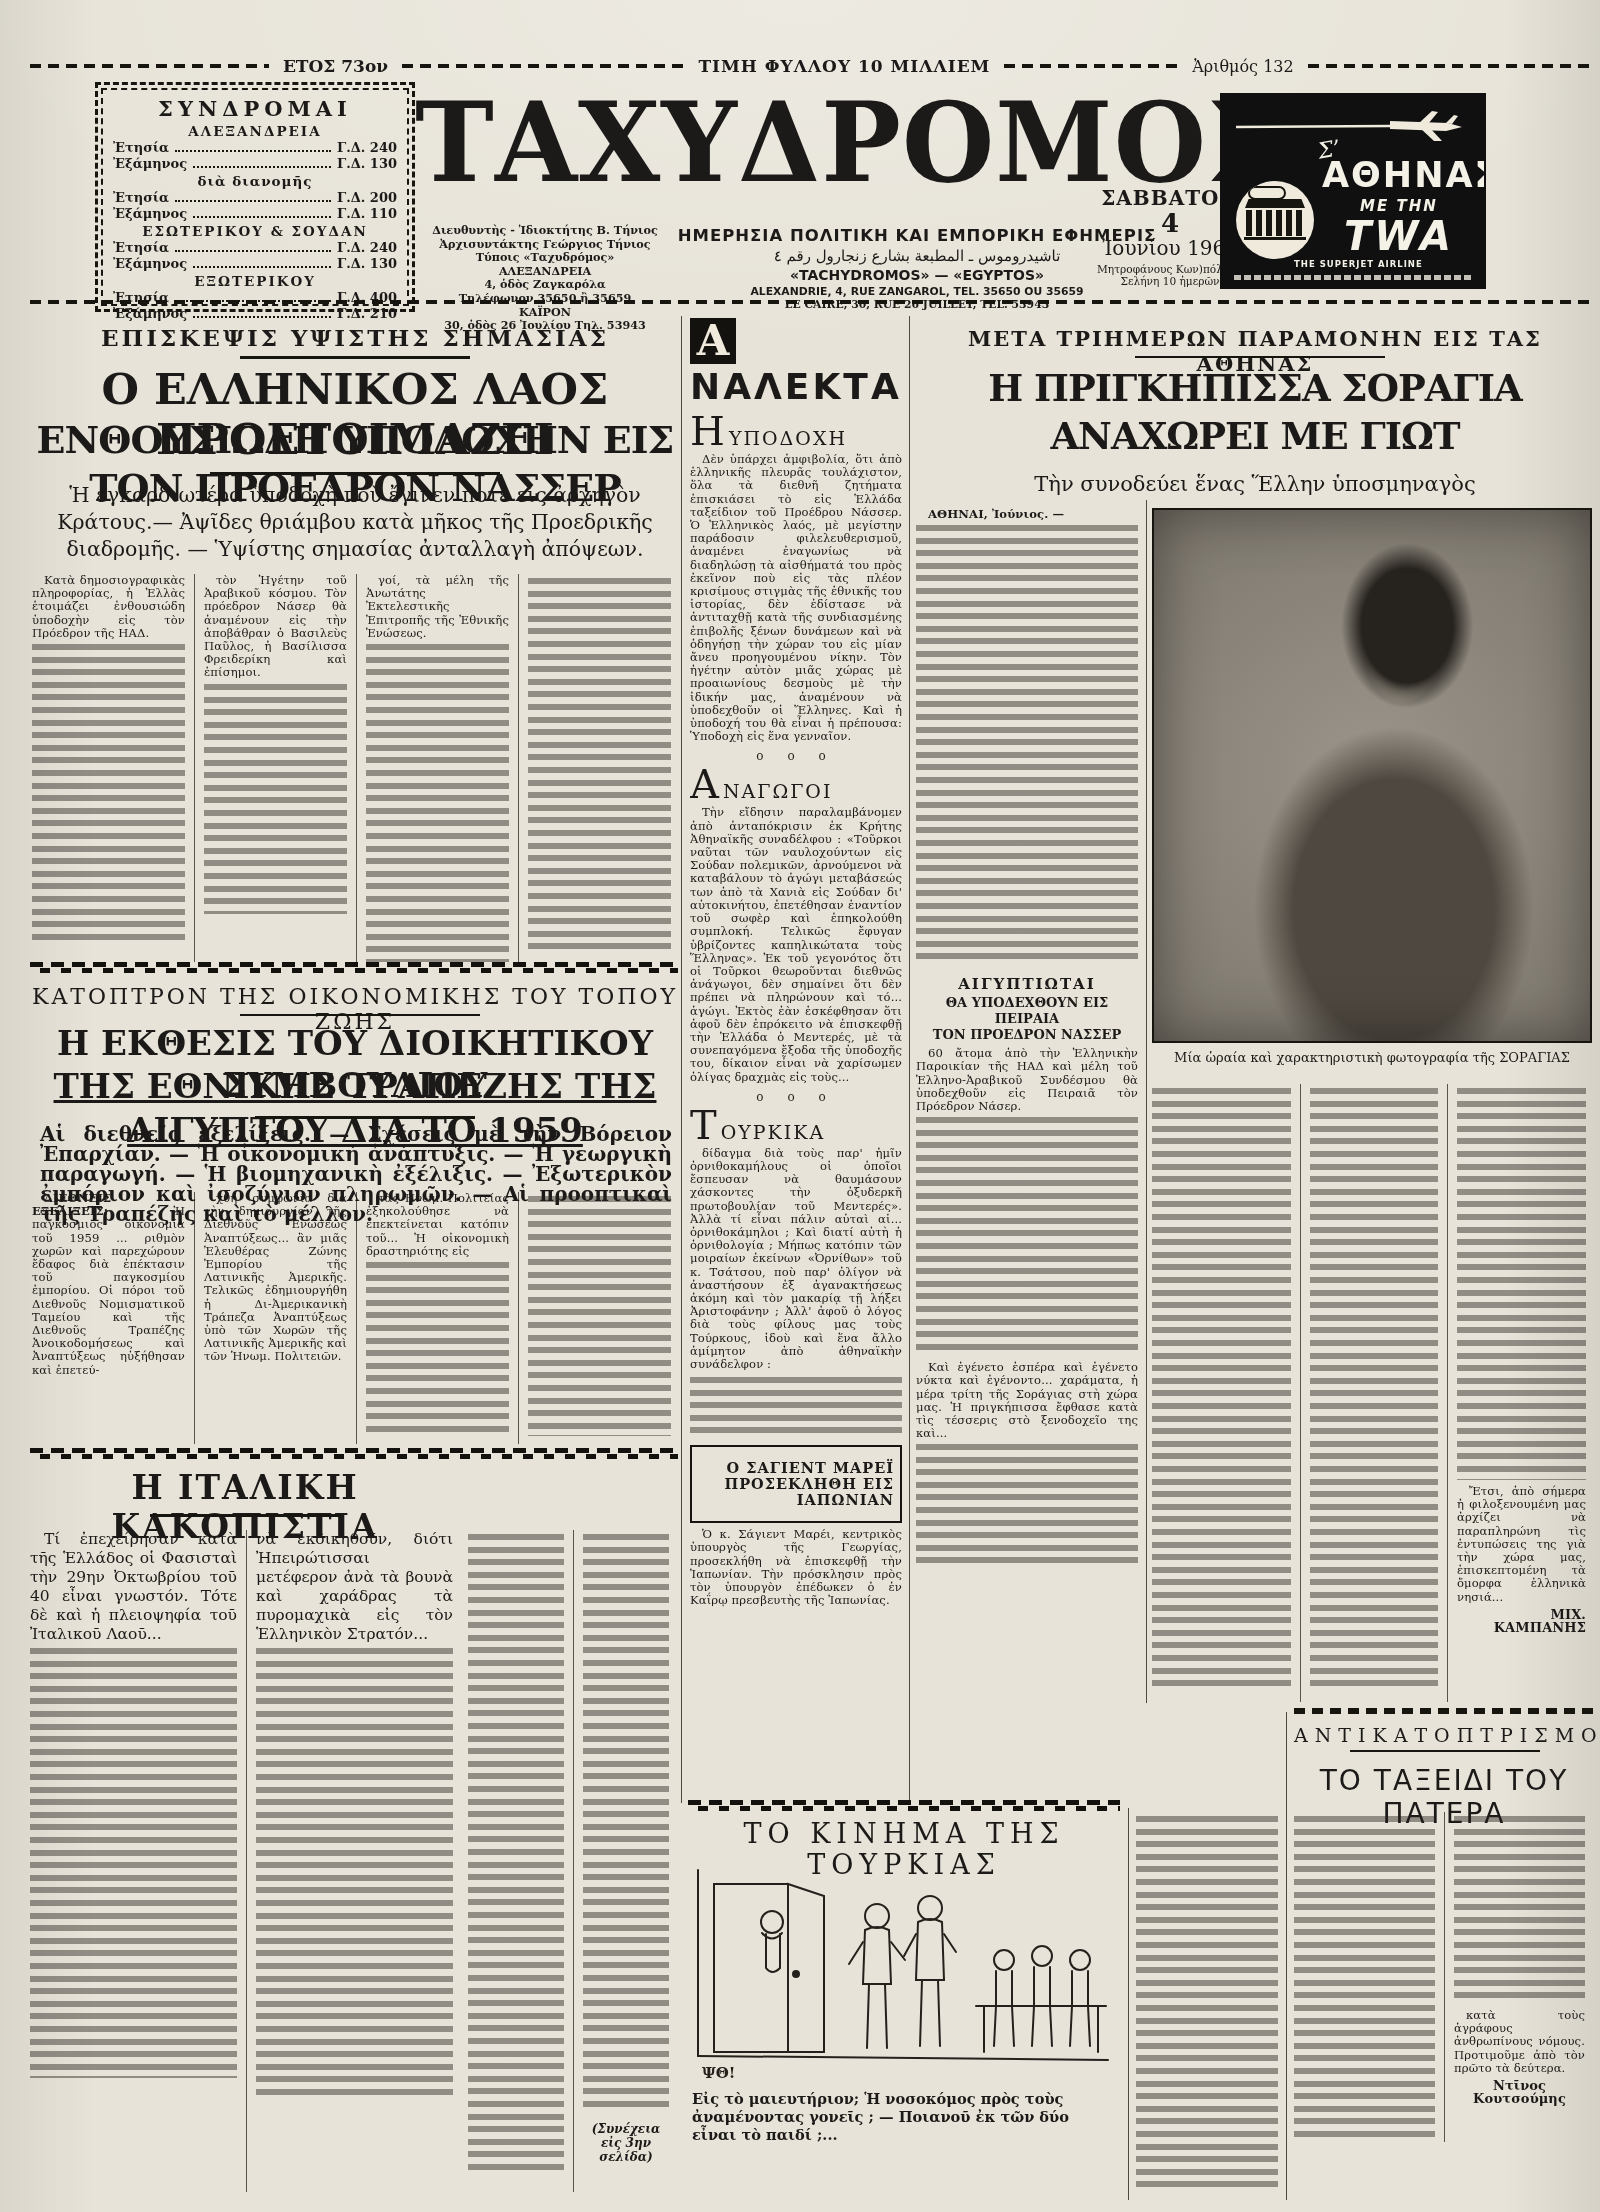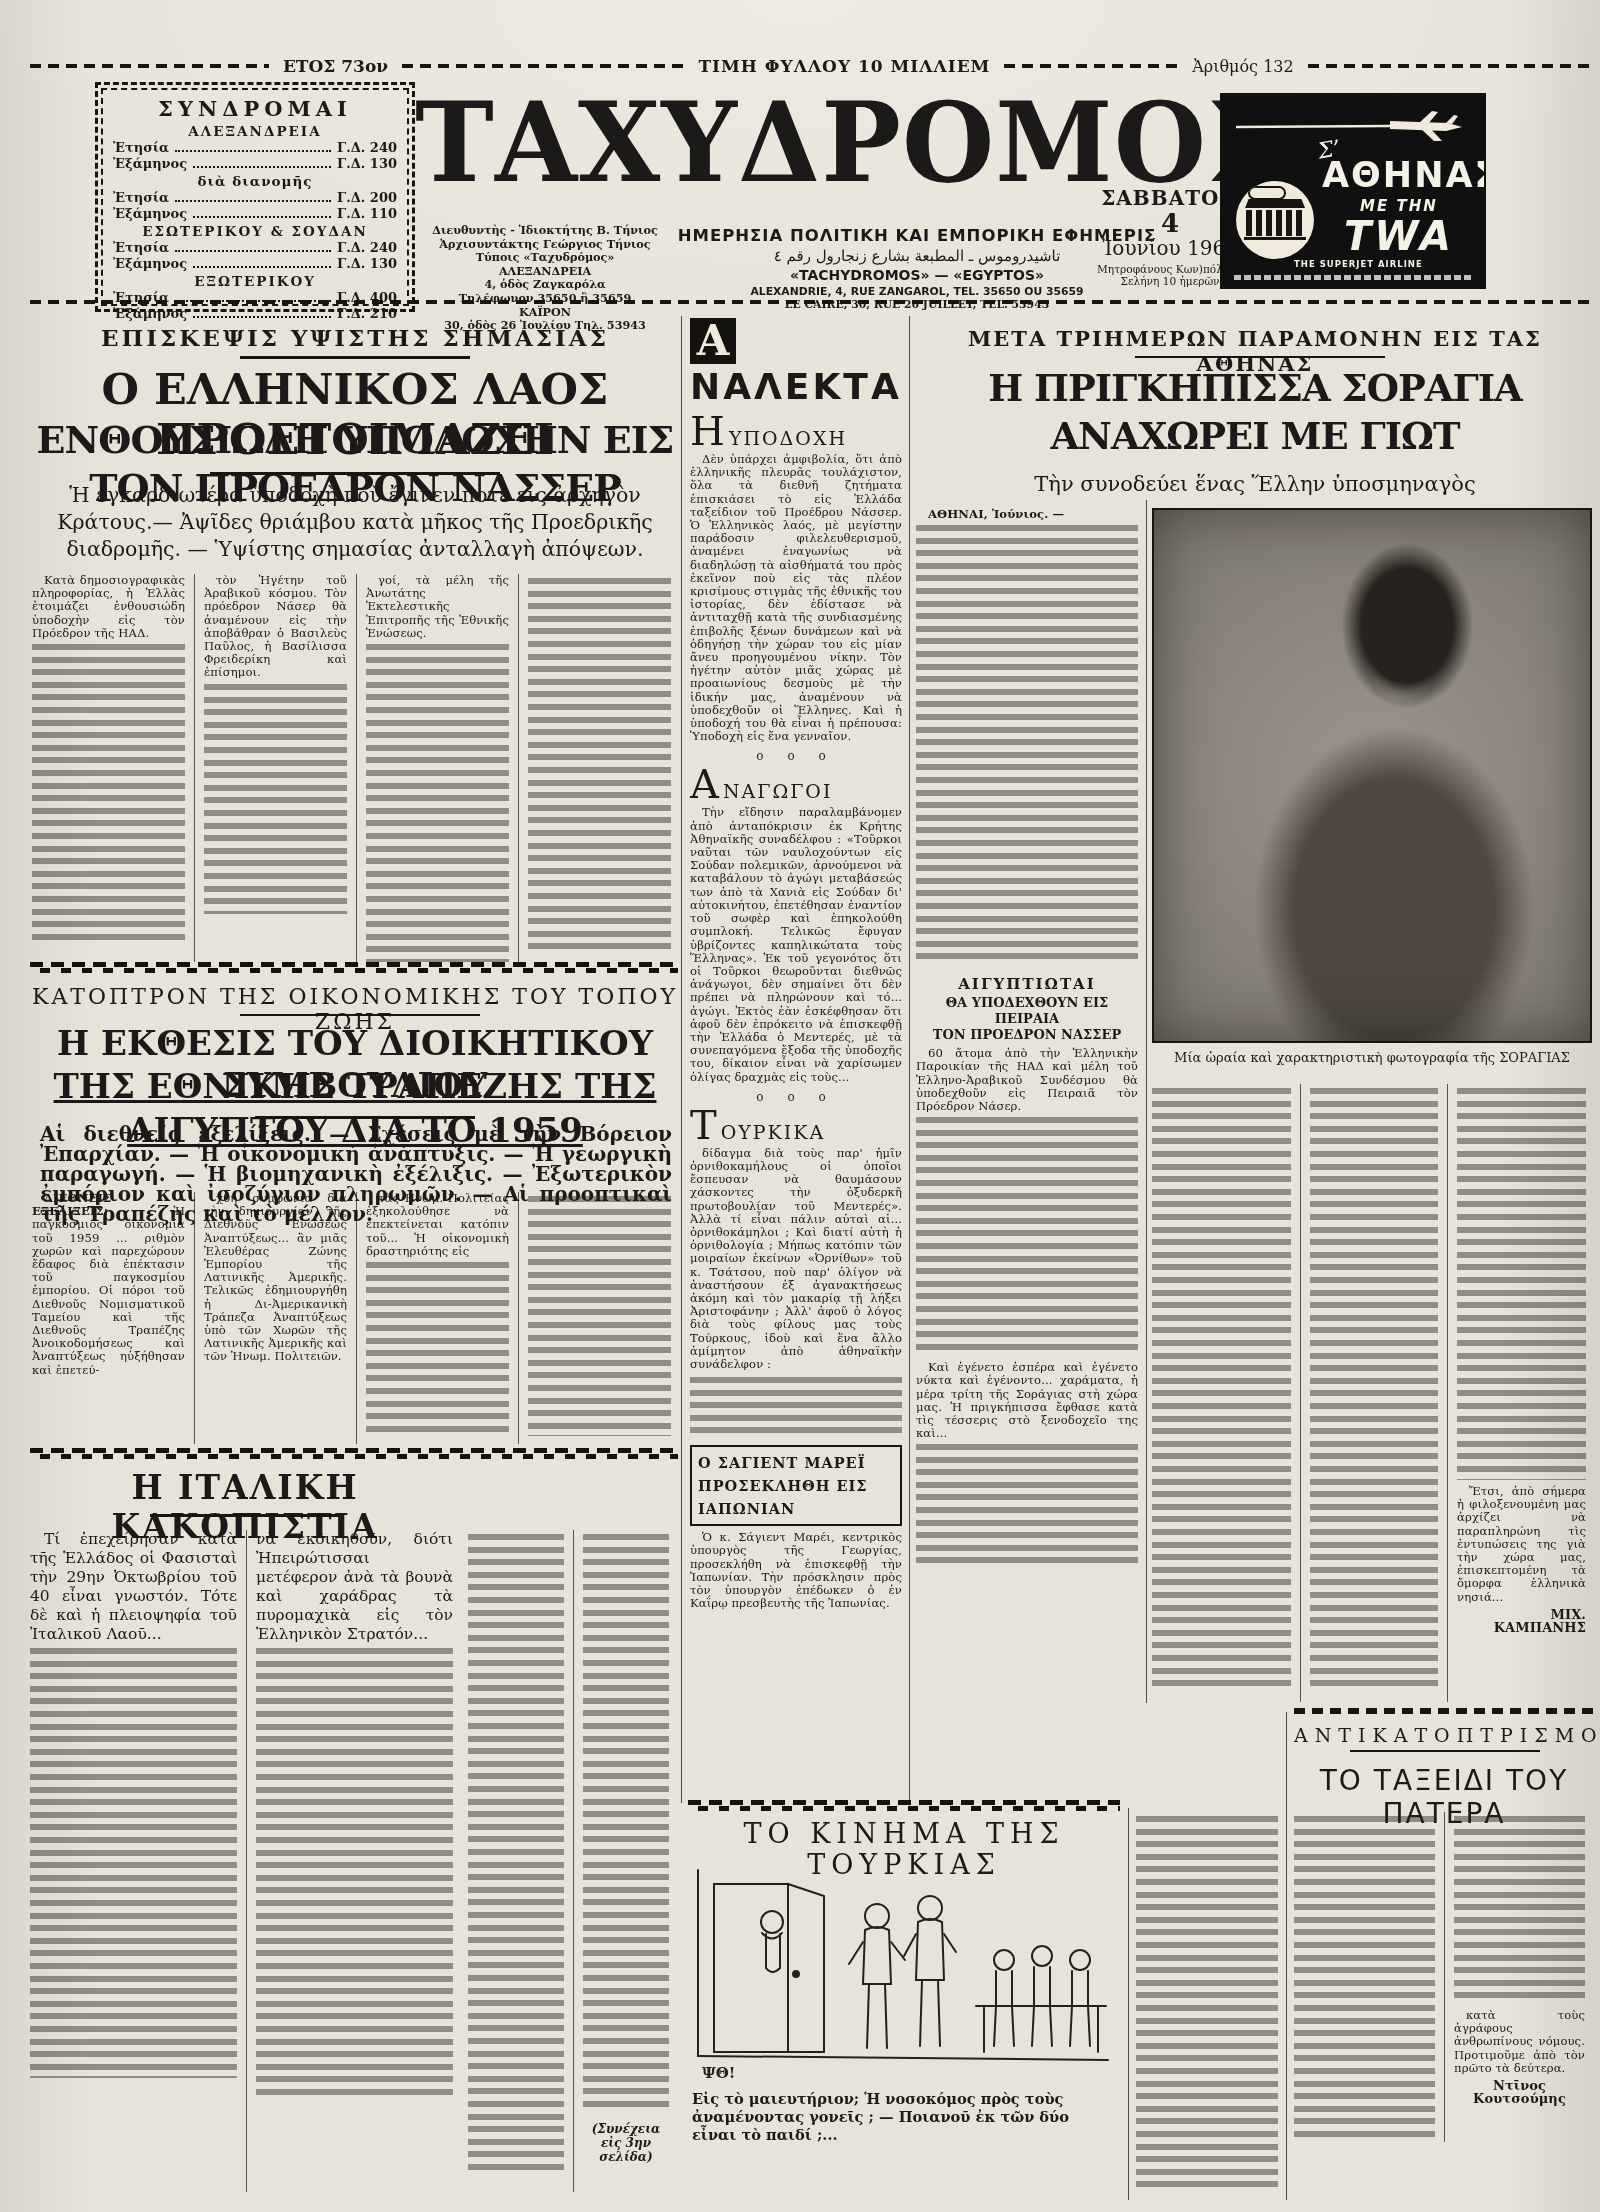--- a/index.html
+++ b/index.html
@@ -40,22 +40,22 @@
   .srow .dots{flex:1;border-bottom:2px dotted #17150f;margin:0 6px 3px;}
   .slabel{text-align:center;font-weight:bold;font-size:13.5px;letter-spacing:2px;margin-top:2px;}
   
   .anaA{display:inline-block;width:46px;height:46px;background:#14120e;color:#efeadb;
         font-weight:900;font-size:42px;line-height:46px;text-align:center;font-family:"DejaVu Serif",serif;}
   .anaR{font-size:36px;font-weight:900;letter-spacing:3px;vertical-align:top;line-height:46px;
         font-family:"DejaVu Sans",sans-serif;}
   .secline{display:flex;align-items:baseline;gap:4px;margin:6px 0 4px;}
   .secdc{font-size:40px;line-height:30px;font-weight:500;}
   .secrest{font-size:19px;letter-spacing:2px;font-weight:500;}
-  .boxhead{border:2px solid #17150f;padding:4px 6px;text-align:left;font-weight:bold;
-           font-size:14.5px;line-height:23px;letter-spacing:1px;white-space:pre-line;}
+  .boxhead{border:2px solid #17150f;padding:13px 6px;text-align:right;font-weight:bold;
+           font-size:14.5px;line-height:16px;letter-spacing:1px;white-space:pre-line;}
   
   #photo{background:
      radial-gradient(120px 150px at 58% 22%, #26221e 0 38%, transparent 55%),
      radial-gradient(60px 75px at 57% 28%, #cdc5b4 0 45%, transparent 62%),
      radial-gradient(200px 260px at 55% 75%, #4e4840 0 50%, transparent 70%),
      radial-gradient(420px 420px at 50% 50%, #9a948a, #7b756b 85%),
      #8d877d;
      box-shadow:inset 0 0 0 2px #17150f, inset 0 0 60px rgba(0,0,0,.45);}
   .colset{display:flex;}
   .colset .col{box-sizing:border-box;}

